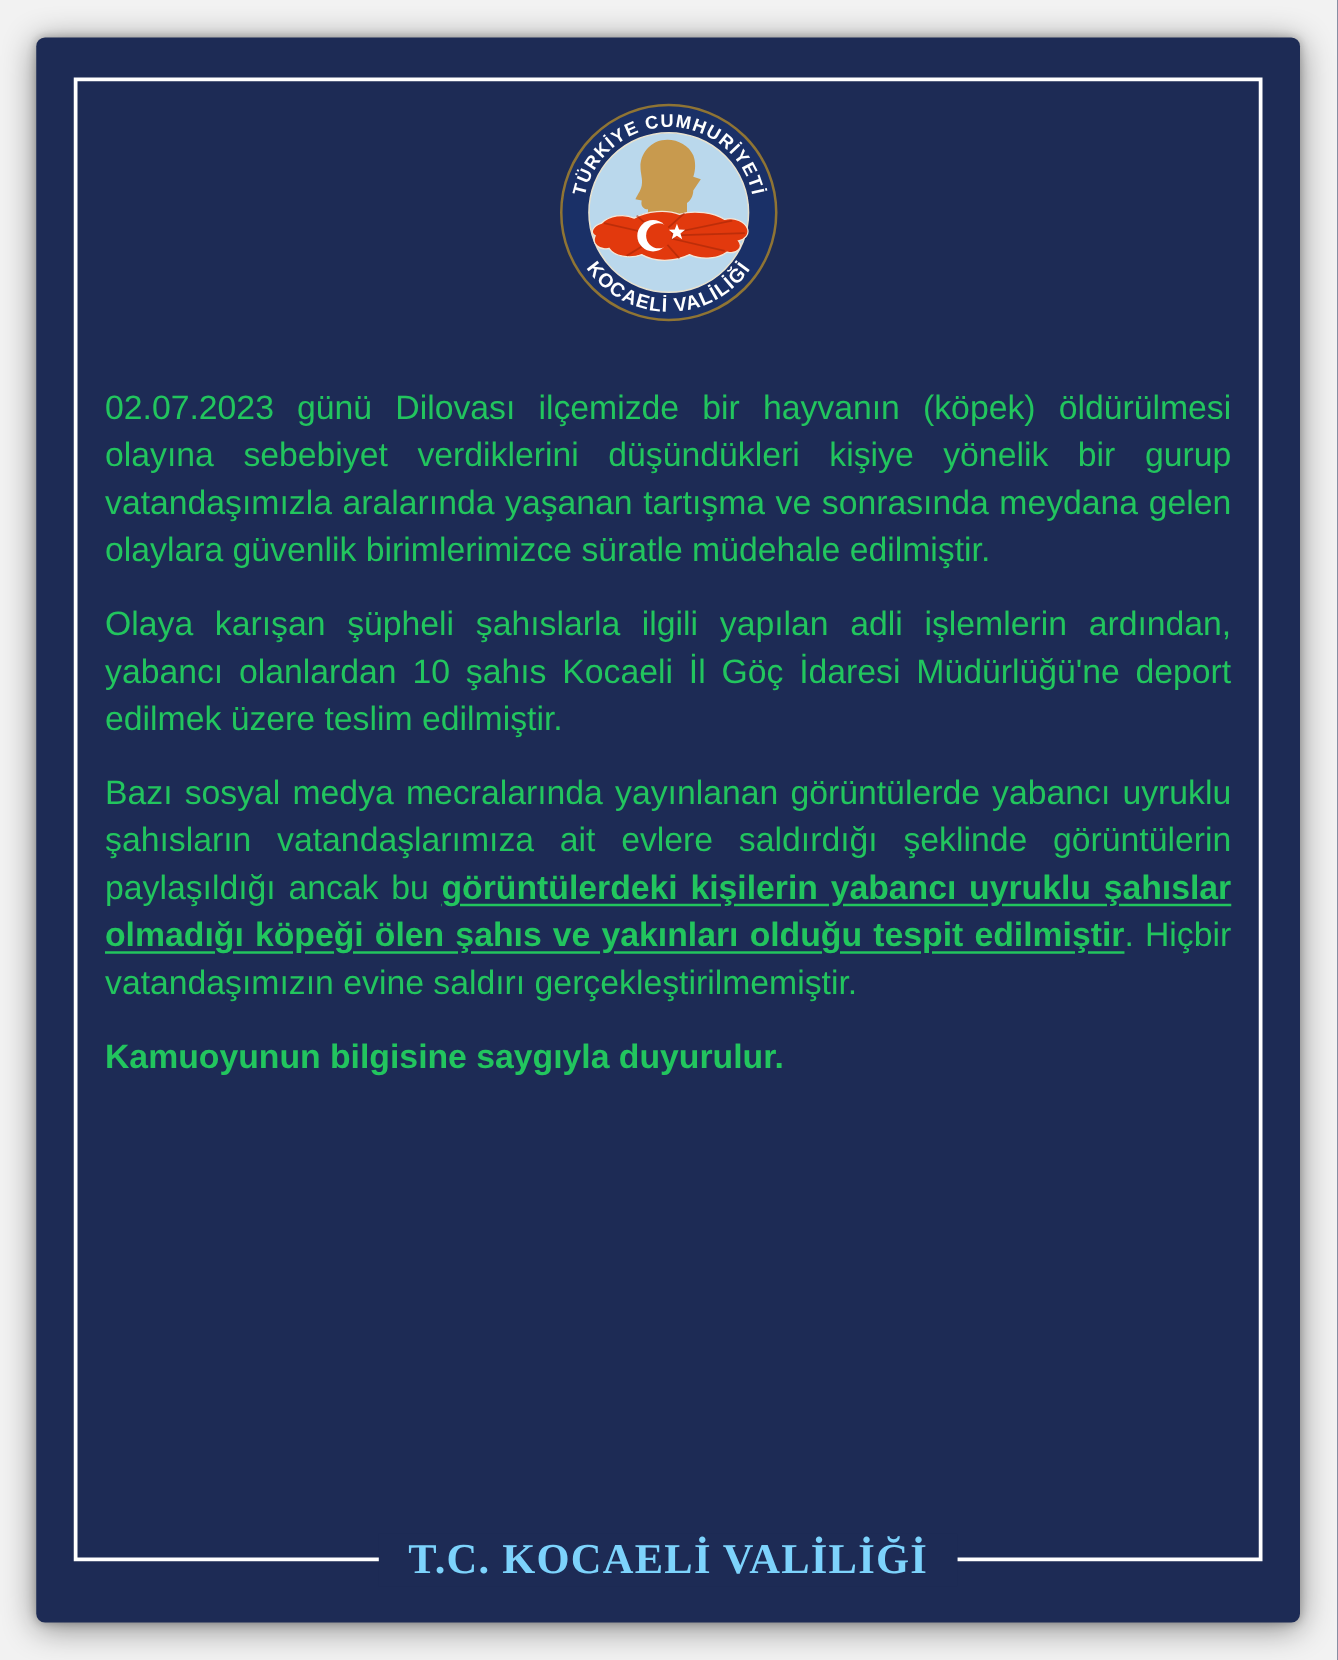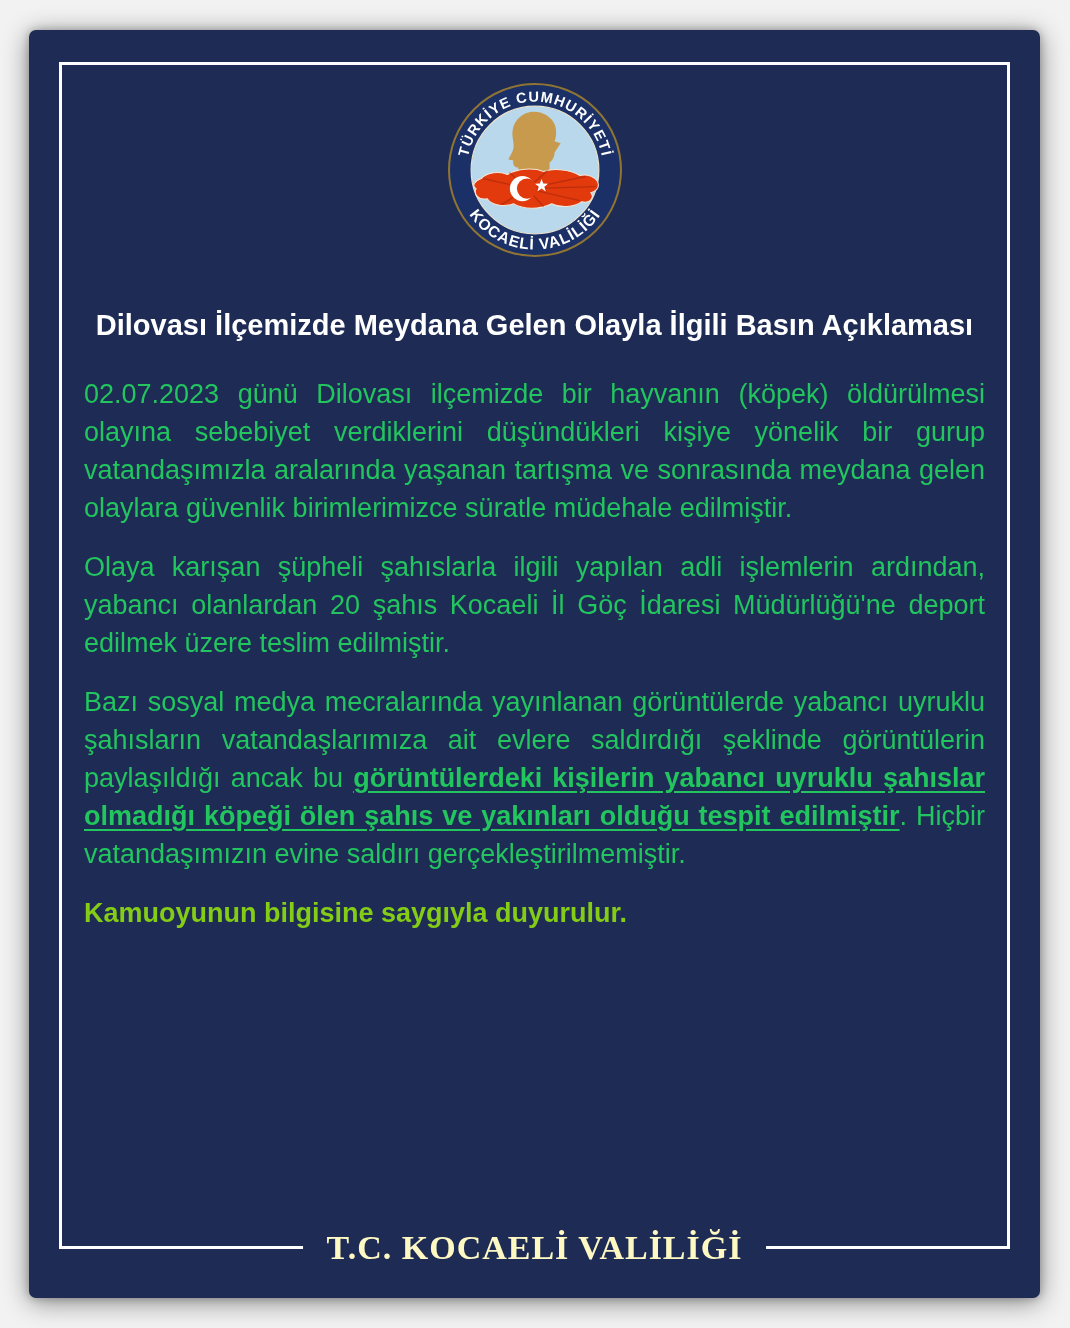--- a/index.html
+++ b/index.html
@@ -49,34 +49,34 @@
   .body-text p {
     font-size: 27px;
     line-height: 38px;
     text-align: justify;
     margin-bottom: 21px;
     color: #22c55e;
   }
   .body-text p.closing {
     font-weight: bold;
     text-align: left;
-    color: #84cc16;
+    color: #22c55e;
   }
   .u { text-decoration: underline; text-underline-offset: 4px; font-weight: bold; }
   .signature {
     position: absolute;
     bottom: 50px; left: 50%;
     transform: translate(-50%, 50%);
     background: #1d2b55;
     padding: 2px 24px;
     font-family: "Liberation Serif", "DejaVu Serif", serif;
     font-weight: bold;
     font-size: 34px;
     letter-spacing: 1px;
-    color: #fef9c3;
+    color: #7dd3fc;
     white-space: nowrap;
   }
 </style>
 </head>
 <body>
 
 <div class="card">
   <div class="frame"></div>
 
   <div class="content">
@@ -112,24 +112,23 @@
             <line x1="80" y1="106" x2="96" y2="124"></line>
             <line x1="80" y1="106" x2="54" y2="122"></line>
           </g>
           <circle cx="75" cy="106" r="12.5" fill="#ffffff"></circle>
           <circle cx="79.5" cy="106" r="10" fill="#e2390d"></circle>
           <polygon fill="#ffffff" points="94,96.5 95.7,101 100.5,101.2 96.8,104.2 98.2,108.8 94,106 89.8,108.8 91.2,104.2 87.5,101.2 92.3,101"></polygon>
         </g>
       </svg>
     </div>
 
-    <h1 class="title">Dilovası İlçemizde Meydana Gelen Olayla İlgili Basın Açıklaması</h1>
 
     <div class="body-text">
       <p>02.07.2023 günü Dilovası ilçemizde bir hayvanın (köpek) öldürülmesi olayına sebebiyet verdiklerini düşündükleri kişiye yönelik bir gurup vatandaşımızla aralarında yaşanan tartışma ve sonrasında meydana gelen olaylara güvenlik birimlerimizce süratle müdehale edilmiştir.</p>
-      <p>Olaya karışan şüpheli şahıslarla ilgili yapılan adli işlemlerin ardından, yabancı olanlardan 20 şahıs Kocaeli İl Göç İdaresi Müdürlüğü'ne deport edilmek üzere teslim edilmiştir.</p>
+      <p>Olaya karışan şüpheli şahıslarla ilgili yapılan adli işlemlerin ardından, yabancı olanlardan 10 şahıs Kocaeli İl Göç İdaresi Müdürlüğü'ne deport edilmek üzere teslim edilmiştir.</p>
       <p><span>Bazı sosyal medya mecralarında yayınlanan görüntülerde yabancı uyruklu şahısların vatandaşlarımıza ait evlere saldırdığı şeklinde görüntülerin paylaşıldığı ancak bu </span><span class="u">görüntülerdeki kişilerin yabancı uyruklu şahıslar olmadığı köpeği ölen şahıs ve yakınları olduğu tespit edilmiştir</span><span>. Hiçbir vatandaşımızın evine saldırı gerçekleştirilmemiştir.</span></p>
       <p class="closing">Kamuoyunun bilgisine saygıyla duyurulur.</p>
     </div>
   </div>
 
   <div class="signature">T.C. KOCAELİ VALİLİĞİ</div>
 </div>
 
 </body></html>

